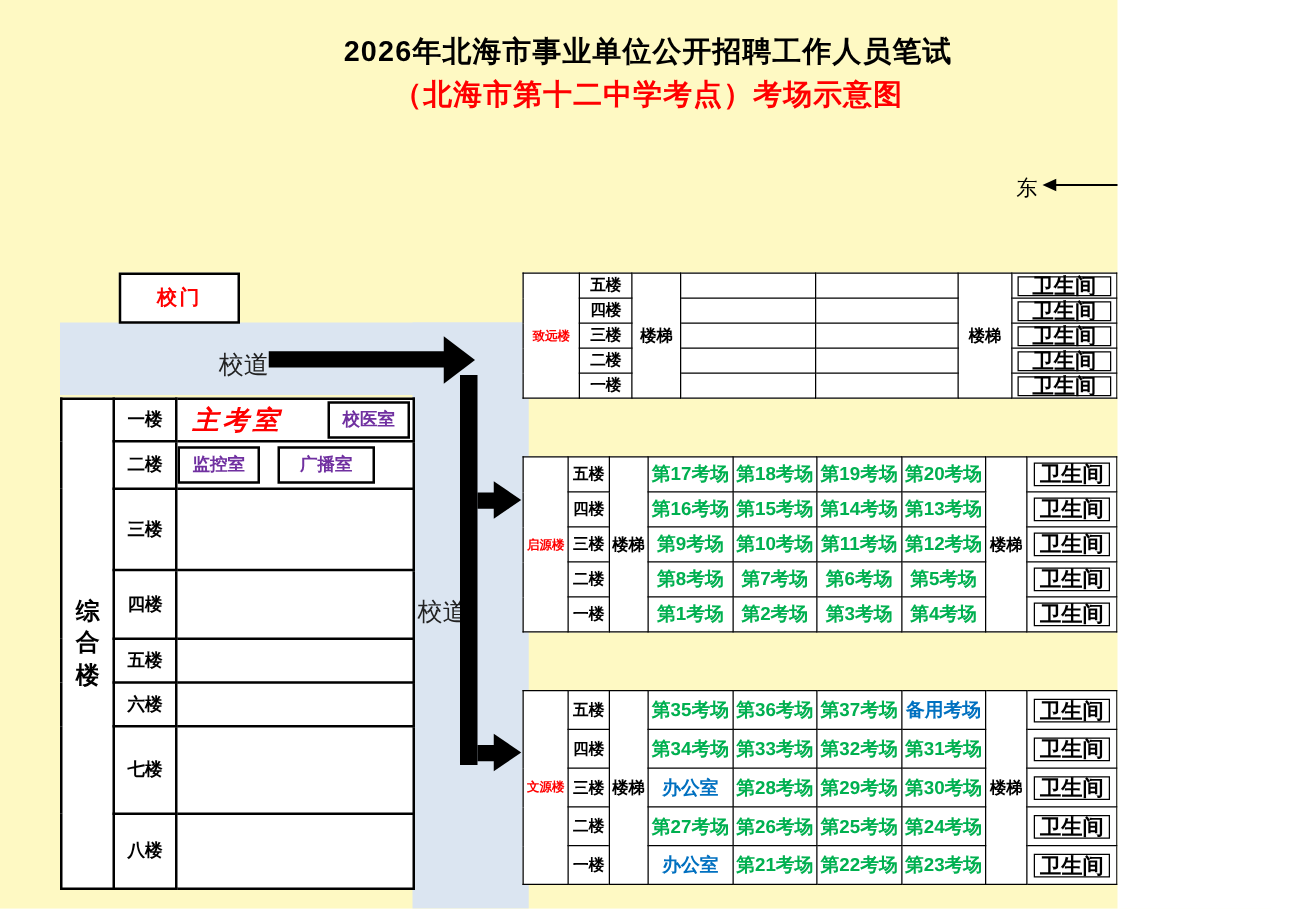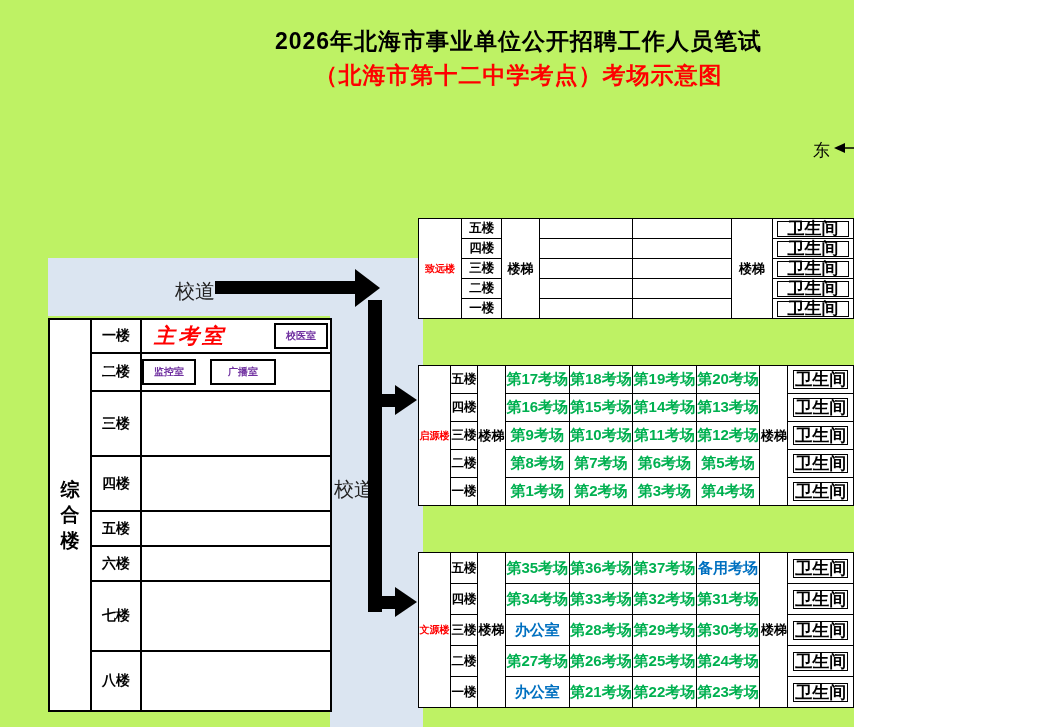--- a/index.html
+++ b/index.html
@@ -1,21 +1,21 @@
 <!DOCTYPE html>
 <html style="--title_red: #ff0000; --exam_green: #00b050; --office_blue: #0070c0; --label_purple: #7030a0; --road_blue: #dbe5f1;"><head>
 <meta charset="utf-8">
 <style>
   :root{
     --title_red:#ff0000; --exam_green:#00b050; --office_blue:#0070c0;
     --label_purple:#7030a0; --road_blue:#dbe5f1; --ink:#000000;
   }
   html,body{margin:0;padding:0;background:#fff;}
   body{font-family:"Liberation Sans","DejaVu Sans",sans-serif;color:var(--ink);}
-  #stage{position:relative;width:854px;height:727px;background:#bef264;overflow:hidden;}
+  #stage{position:relative;width:854px;height:727px;background:#fef9c3;overflow:hidden;padding-left:40px;}
   .abs{position:absolute;}
   .title1{left:0;top:26px;width:1037px;text-align:center;font-size:23px;font-weight:bold;letter-spacing:1px;}
   .title2{left:0;top:60px;width:1037px;text-align:center;font-size:23px;font-weight:bold;letter-spacing:1px;color:var(--title_red);}
   .road{background:var(--road_blue);}
   .roadlabel{font-size:20px;color:#222;}
   .gate{left:95px;top:218px;width:93px;height:37px;border:2px solid #000;background:#fff;
         display:flex;align-items:center;justify-content:center;
         color:var(--title_red);font-weight:bold;font-size:16px;letter-spacing:2px;}
   .cdir{font-size:17px;}
   
@@ -38,21 +38,21 @@
   .t3 .tbox{margin:4px 5px;line-height:17px;}
   
   table.ltable{position:absolute;left:48px;top:318px;border-collapse:collapse;table-layout:fixed;background:#fff;}
   .ltable td{border:2px solid #000;padding:0;vertical-align:middle;}
   .r1 td{height:32px;} .r2 td{height:36px;} .r3 td{height:63px;} .r4 td{height:53px;}
   .r5 td{height:33px;} .r6 td{height:33px;} .r7 td{height:68px;border-radius:13px;} .r8 td{height:58px;}
   .vtext{width:1.25em;margin:0 auto;font-size:19px;font-weight:600;line-height:1.35;word-break:break-all;text-align:center;}
   .lfloor{text-align:center;font-size:14px;font-weight:600;}
   .rowflex{display:flex;align-items:center;height:100%;}
   .mainexam{color:var(--title_red);font-weight:bold;font-size:21px;margin-left:12px;letter-spacing:3px;font-style:italic;}
-  .pbox{border:2px solid #000;color:var(--label_purple);font-weight:bold;font-size:10px;padding:4px 10px;background:#fff;text-align:center;}
+  .pbox{border:2px solid #000;color:var(--label_purple);font-weight:bold;font-size:14px;padding:4px 10px;background:#fff;text-align:center;}
   .clinic{margin-left:auto;margin-right:2px;}
   .monitor{margin-left:0;}
   .broadcast{margin-left:14px;padding:4px 16px;}
 </style>
 </head>
 <body>
 
 <div id="stage">
 
   <div class="abs title1">2026年北海市事业单位公开招聘工作人员笔试</div>
@@ -69,20 +69,21 @@
   <div class="abs cdir" style="left:924px;top:105px">南</div>
   <div class="abs cdir" style="left:919px;top:186px">北</div>
   <div class="abs cdir" style="left:813px;top:139px">东</div>
   <div class="abs cdir" style="left:975px;top:139px">西</div>
 
   <div class="abs road" style="left:48px;top:258px;width:375px;height:58px"></div>
   <div class="abs road" style="left:330px;top:258px;width:93px;height:469px"></div>
   <div class="abs roadlabel" style="left:175px;top:278px">校道</div>
   <div class="abs roadlabel" style="left:334px;top:476px">校道</div>
 
+  <div class="abs gate">校门</div>
 
   <div class="abs shaft" style="left:215px;top:281px;width:142px;height:13px"></div>
   <div class="abs head-right" style="left:355px;top:269px"></div>
   <div class="abs shaft" style="left:368px;top:300px;width:14px;height:312px"></div>
   <div class="abs shaft" style="left:382px;top:394px;width:14px;height:13px"></div>
   <div class="abs head-right small" style="left:395px;top:385px"></div>
   <div class="abs shaft" style="left:382px;top:596px;width:14px;height:13px"></div>
   <div class="abs head-right small" style="left:395px;top:587px"></div>
 
   <table class="ltable">

